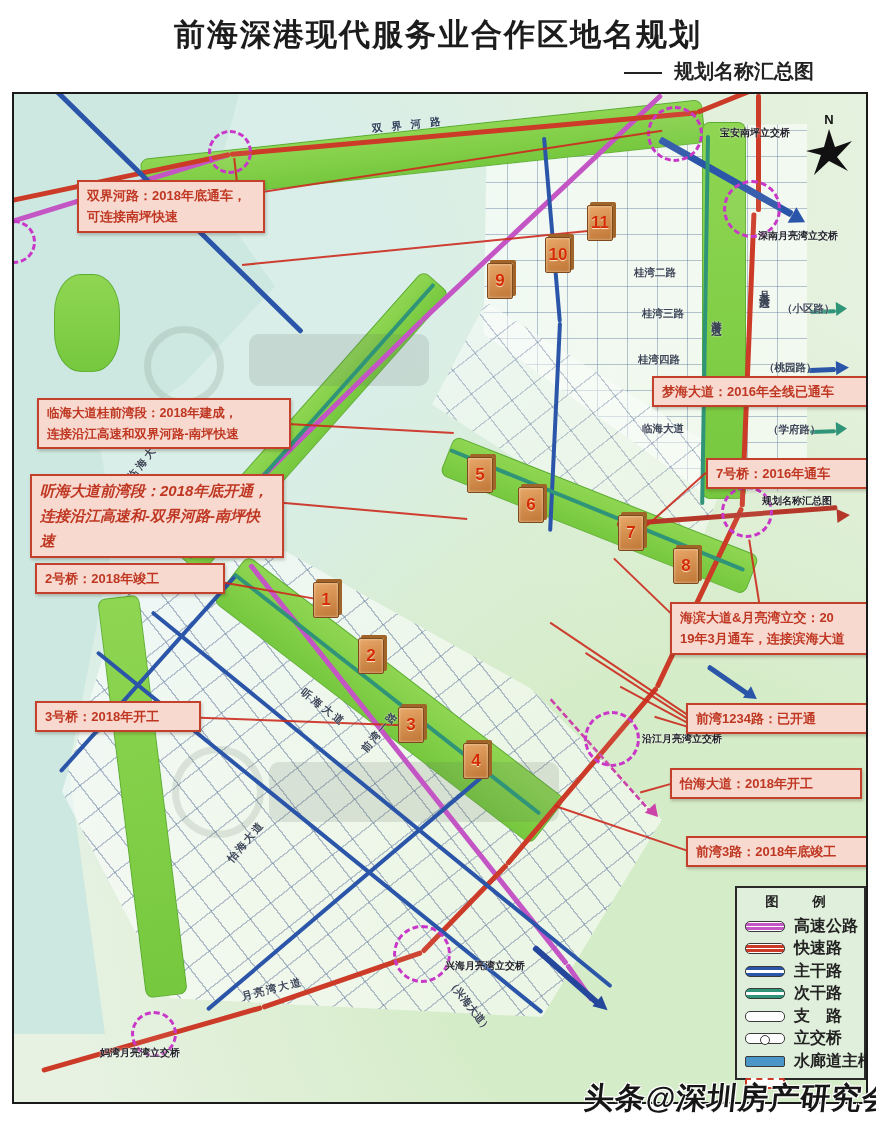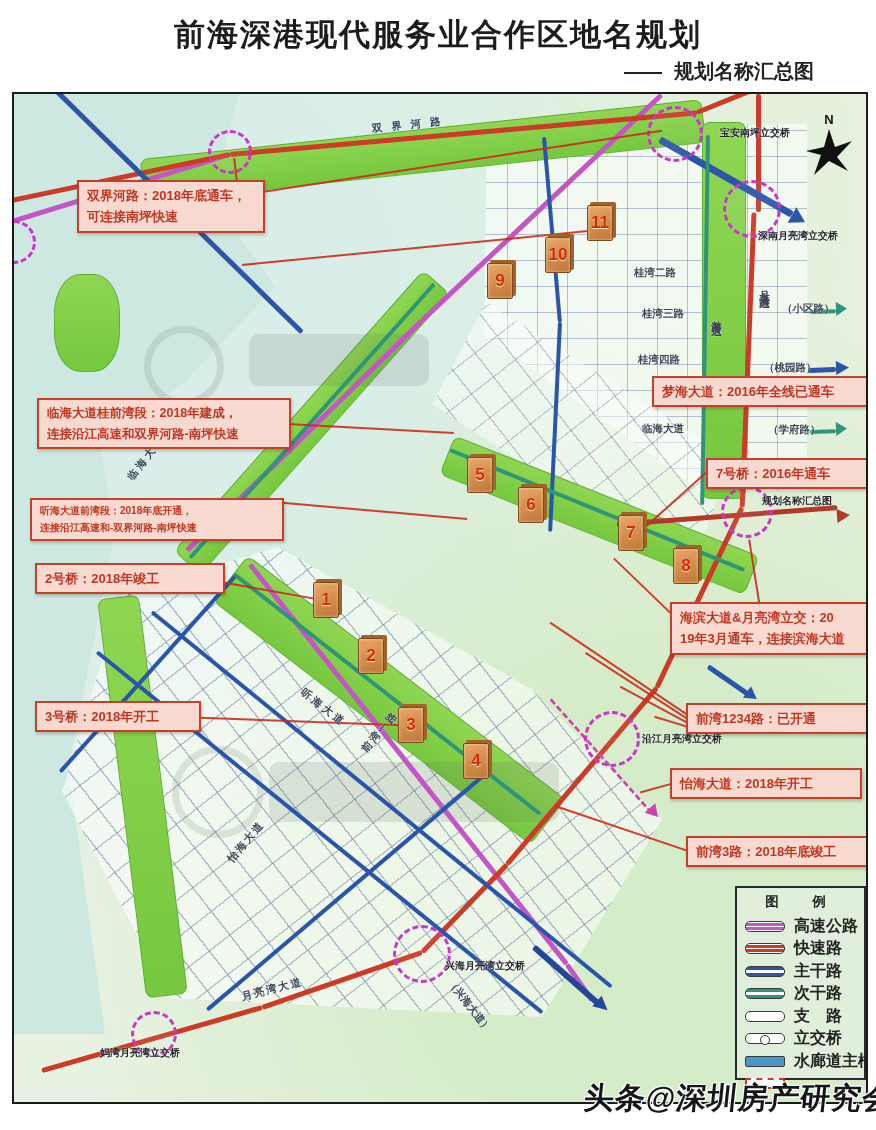--- a/index.html
+++ b/index.html
@@ -212,21 +212,21 @@
     <div class="mk" style="left:604px;top:421px;">7</div>
     <div class="mk" style="left:659px;top:454px;">8</div>
     <div class="mk" style="left:473px;top:169px;">9</div>
     <div class="mk" style="left:531px;top:143px;">10</div>
     <div class="mk" style="left:573px;top:111px;">11</div>
 
     <div class="ann" style="left:63px;top:86px;width:168px;">双界河路：2018年底通车，
 可连接南坪快速</div>
     <div class="ann" style="left:23px;top:304px;width:234px;font-size:12.5px;">临海大道桂前湾段：2018年建成，
 连接沿江高速和双界河路-南坪快速</div>
-    <div class="ann" style="left:16px;top:404px;width:234px;font-size:10px;">听海大道前湾段：2018年底开通，
+    <div class="ann" style="left:16px;top:380px;width:234px;font-size:15px;font-style:italic;">听海大道前湾段：2018年底开通，
 连接沿江高速和-双界河路-南坪快速</div>
     <div class="ann" style="left:21px;top:469px;width:170px;">2号桥：2018年竣工</div>
     <div class="ann" style="left:21px;top:607px;width:146px;">3号桥：2018年开工</div>
     <div class="ann" style="left:638px;top:282px;width:210px;">梦海大道：2016年全线已通车</div>
     <div class="ann" style="left:692px;top:364px;width:152px;">7号桥：2016年通车</div>
     <div class="ann" style="left:656px;top:508px;width:192px;">海滨大道&amp;月亮湾立交：20
 19年3月通车，连接滨海大道</div>
     <div class="ann" style="left:672px;top:609px;width:176px;">前湾1234路：已开通</div>
     <div class="ann" style="left:656px;top:674px;width:172px;">怡海大道：2018年开工</div>
     <div class="ann" style="left:672px;top:742px;width:176px;">前湾3路：2018年底竣工</div>

